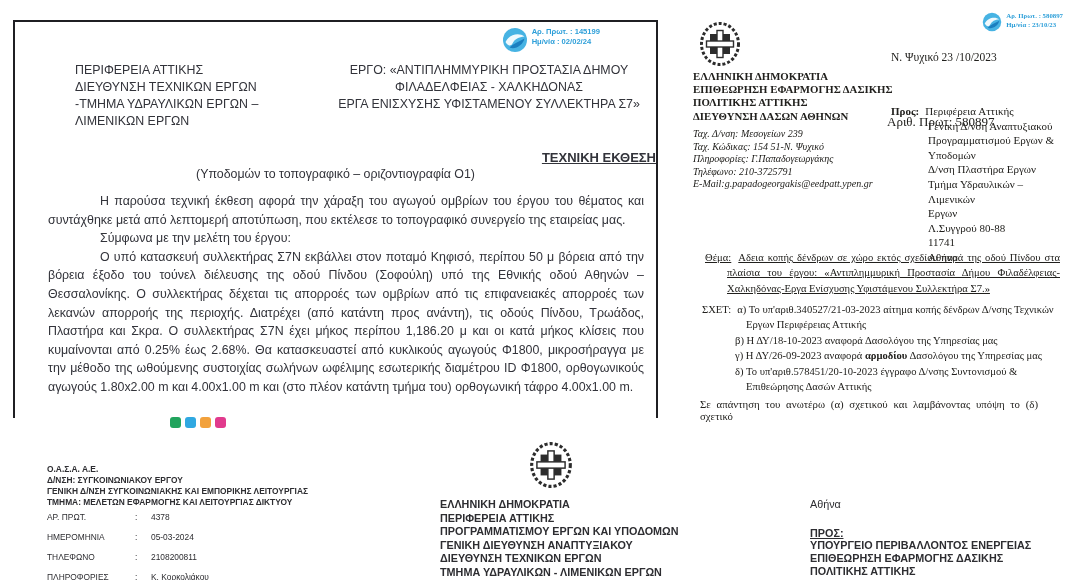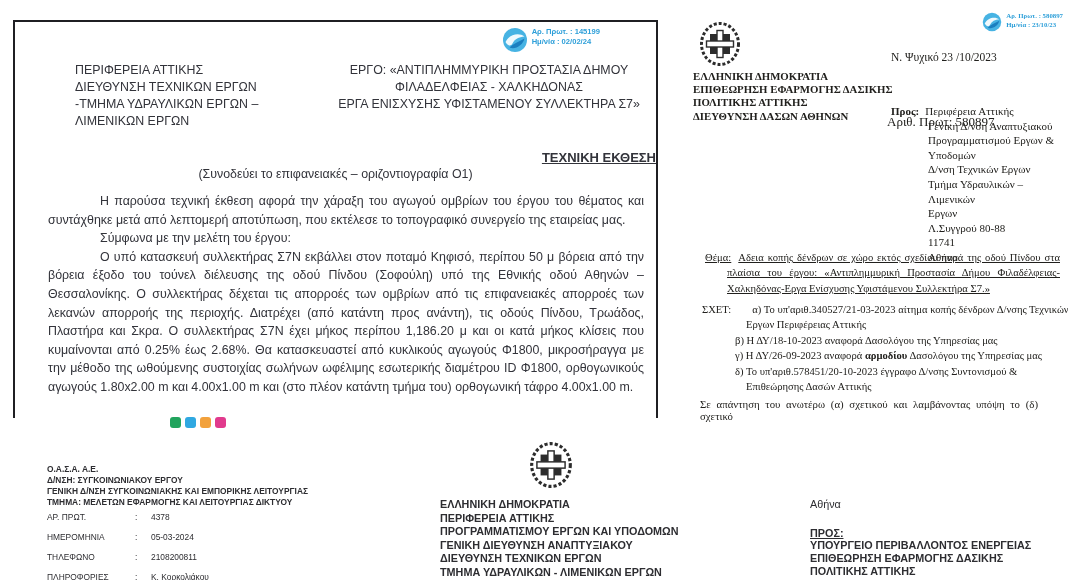--- a/index.html
+++ b/index.html
@@ -45,21 +45,21 @@
   .doc2-stamp .stamp-lines { font-size: 6.8px; line-height: 8.6px; }
   .doc2-place { position: absolute; left: 231px; top: 51px; font-size: 11.5px; }
   .doc2-proto { position: absolute; left: 227px; top: 74px; font-size: 13px; margin-top: 40px; }
   .doc2-to { position: absolute; left: 231px; top: 104px; font-size: 11px; line-height: 14.6px; width: 176px; }
   .doc2-to .to-label { font-weight: bold; margin-right: 6px; }
   .doc2-to .to-rest { padding-left: 37px; }
   .doc2-subject { position: absolute; left: 45px; top: 250px; width: 355px; font-size: 10.6px; line-height: 15.4px; text-align: justify; padding-left: 22px; text-indent: -22px; text-decoration: underline; }
   .doc2-subject .sub-label { margin-right: 7px; }
   .doc2-refs { position: absolute; left: 42px; top: 302px; width: 368px; font-size: 10.6px; line-height: 15.4px; }
   .ref-first { padding-left: 44px; text-indent: -44px; }
-  .ref-first .refs-label { margin-right: 21px; }
+  .ref-first .refs-label { margin-right: 6px; }
   .ref-item { margin-left: 33px; padding-left: 11px; text-indent: -11px; }
   .doc2-closing { position: absolute; left: 40px; top: 398px; width: 370px; font-size: 10.8px; word-spacing: 3px; }
   .bold { font-weight: bold; }
 
   
   .doc3 { position: absolute; left: 0; top: 438px; width: 1068px; height: 142px; color: #2d2d31; }
   .oasa { position: absolute; left: 47px; top: 26px; width: 405px; }
   .oasa-org { font-weight: bold; font-size: 8.4px; line-height: 11px; }
   .oasa-fields { position: absolute; left: 0; top: 44px; width: 405px; font-size: 8.4px; }
   .field-row { display: flex; margin-top: 9px; line-height: 10px; }
@@ -98,21 +98,21 @@
       <div>ΛΙΜΕΝΙΚΩΝ ΕΡΓΩΝ</div>
     </div>
     <div class="doc1-h-right">
       <div>ΕΡΓΟ: «ΑΝΤΙΠΛΗΜΜΥΡΙΚΗ ΠΡΟΣΤΑΣΙΑ ΔΗΜΟΥ</div>
       <div>ΦΙΛΑΔΕΛΦΕΙΑΣ - ΧΑΛΚΗΔΟΝΑΣ</div>
       <div>ΕΡΓΑ ΕΝΙΣΧΥΣΗΣ ΥΦΙΣΤΑΜΕΝΟΥ ΣΥΛΛΕΚΤΗΡΑ Σ7»</div>
     </div>
   </div>
 
   <div class="doc1-title">ΤΕΧΝΙΚΗ ΕΚΘΕΣΗ</div>
-  <div class="doc1-sub">(Συνοδεύει το επιφανειακές – οριζοντιογραφία Ο1)</div>
+  <div class="doc1-sub">(Υποδομών το τοπογραφικό – οριζοντιογραφία Ο1)</div>
 
   <div class="doc1-body">
     <p class="para-indent">Η παρούσα τεχνική έκθεση αφορά την χάραξη του αγωγού ομβρίων του έργου του θέματος και συντάχθηκε μετά από λεπτομερή αποτύπωση, που εκτέλεσε το τοπογραφικό συνεργείο της εταιρείας μας.</p>
     <p class="para-indent">Σύμφωνα με την μελέτη του έργου:</p>
     <p class="para-indent">Ο υπό κατασκευή συλλεκτήρας Σ7Ν εκβάλλει στον ποταμό Κηφισό, περίπου 50 μ βόρεια από την βόρεια έξοδο του τούνελ διέλευσης της οδού Πίνδου (Σοφούλη) υπό της Εθνικής οδού Αθηνών – Θεσσαλονίκης. Ο συλλεκτήρας δέχεται τις απορροές των ομβρίων από τις επιφανειακές απορροές των λεκανών απορροής της περιοχής. Διατρέχει (από κατάντη προς ανάντη), τις οδούς Πίνδου, Τρωάδος, Πλαστήρα και Σκρα. Ο συλλεκτήρας Σ7Ν έχει μήκος περίπου 1,186.20 μ και οι κατά μήκος κλίσεις που κυμαίνονται από 0.25% έως 2.68%. Θα κατασκευαστεί από κυκλικούς αγωγούς Φ1800, μικροσήραγγα με την μέθοδο της ωθούμενης συστοιχίας σωλήνων ωφέλιμης εσωτερικής διαμέτρου ID Φ1800, ορθογωνικούς αγωγούς 1.80x2.00 m και 4.00x1.00 m και (στο πλέον κατάντη τμήμα του) ορθογωνική τάφρο 4.00x1.00 m.</p>
   </div>
 </div>
 
 <div class="mini-icons">
   <div class="mini-icon" style="background:#21a45d"></div>
@@ -131,20 +131,27 @@
     </svg>
   </div>
 
   <div class="doc2-agency">
     <div>ΕΛΛΗΝΙΚΗ ΔΗΜΟΚΡΑΤΙΑ</div>
     <div>ΕΠΙΘΕΩΡΗΣΗ ΕΦΑΡΜΟΓΗΣ ΔΑΣΙΚΗΣ</div>
     <div>ΠΟΛΙΤΙΚΗΣ ΑΤΤΙΚΗΣ</div>
     <div>ΔΙΕΥΘΥΝΣΗ ΔΑΣΩΝ ΑΘΗΝΩΝ</div>
   </div>
 
+  <div class="doc2-contact">
+    <div>Ταχ. Δ/νση: Μεσογείων 239</div>
+    <div>Ταχ. Κώδικας: 154 51-Ν. Ψυχικό</div>
+    <div>Πληροφορίες: Γ.Παπαδογεωργάκης</div>
+    <div>Τηλέφωνο: 210-3725791</div>
+    <div>E-Mail:g.papadogeorgakis@eedpatt.ypen.gr</div>
+  </div>
 
   <div class="stamp doc2-stamp">
     <svg width="20" height="20" viewBox="0 0 26 26">
       <circle cx="13" cy="13" r="12" fill="#47b3e3"></circle>
       <path d="M3.5 15 C7.5 7, 17 5.5, 22.5 9.5 C17 10, 12.5 12, 10.5 16.5 C8.5 20, 5.5 18.5, 3.5 15 Z" fill="#ffffff" opacity="0.92"></path>
       <path d="M7.5 20.5 C11.5 16.5, 18 14, 22.5 11.5 C21 18, 13.5 23, 7.5 20.5 Z" fill="#1b7fc0"></path>
     </svg>
     <div class="stamp-lines">
       <div>Αρ. Πρωτ. : 580897</div>
       <div>Ημ/νία : 23/10/23</div>
@@ -153,21 +160,21 @@
 
   <div class="doc2-place">Ν. Ψυχικό  23 /10/2023</div>
   <div class="doc2-proto">Αριθ. Πρωτ: 580897</div>
 
   <div class="doc2-to">
     <div><span class="to-label">Προς:</span><span>Περιφέρεια Αττικής</span></div>
     <div class="to-rest">
       <div>Γενική Δ/νση Αναπτυξιακού</div>
       <div>Προγραμματισμού Εργων &amp;</div>
       <div>Υποδομών</div>
-      <div>Δ/νση Τεχνικών Εργων</div>
+      <div>Δ/νση Πλαστήρα Εργων</div>
       <div>Τμήμα Υδραυλικών –Λιμενικών</div>
       <div>Εργων</div>
       <div>Λ.Συγγρού 80-88</div>
       <div>11741</div>
       <div>Αθήνα</div>
     </div>
   </div>
 
   <div class="doc2-subject">
     <span class="sub-label">Θέμα:</span><span>Αδεια κοπής δένδρων σε  χώρο εκτός σχεδίου παρά της οδού Πίνδου στα  πλαίσια του έργου: «Αντιπλημμυρική Προστασία Δήμου Φιλαδέλφειας-Χαλκηδόνας-Εργα Ενίσχυσης Υφιστάμενου Συλλεκτήρα Σ7.»</span>

